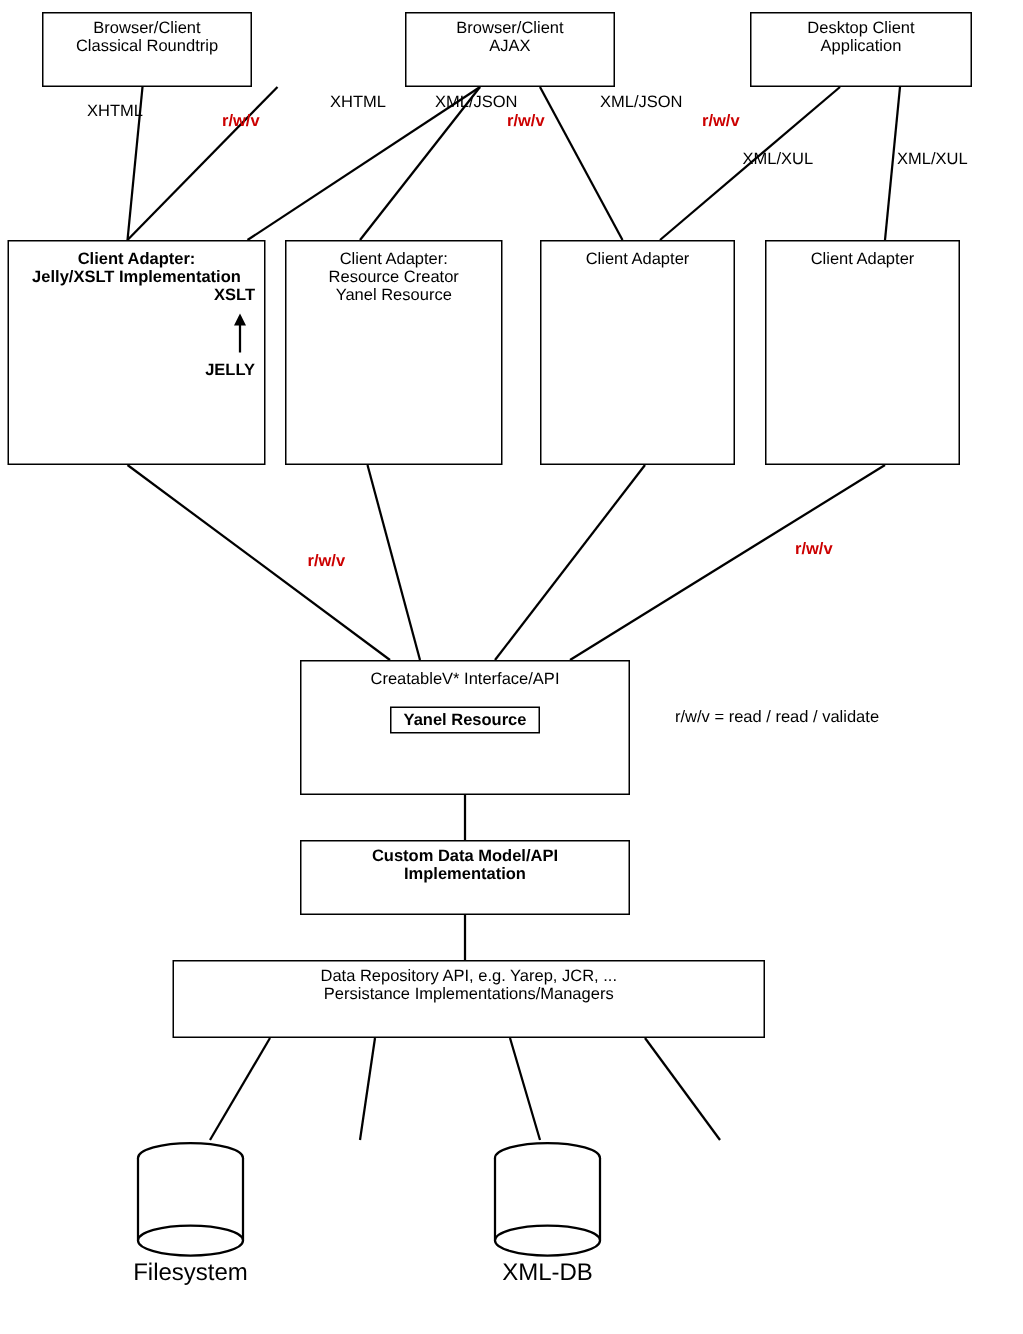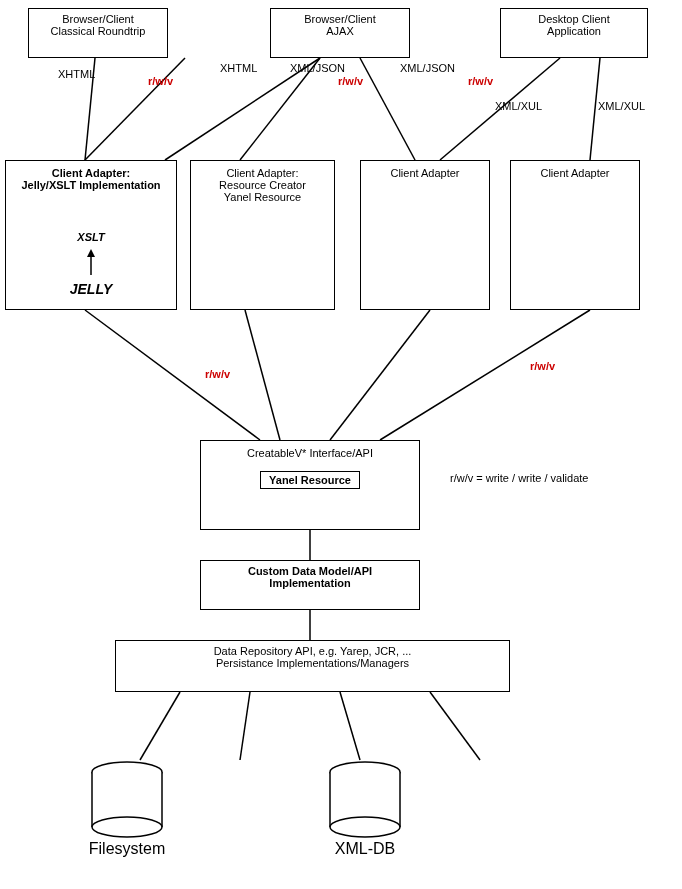--- a/index.html
+++ b/index.html
@@ -143,30 +143,30 @@
   <div class="label" style="left:495px; top:100px;">
     <span>XML/XUL</span>
   </div>
 
   <div class="label" style="left:598px; top:100px;">
     <span>XML/XUL</span>
   </div>
 
   <div class="box box-bold" style="left:5px; top:160px; width:172px; min-height:150px; padding:6px;">
     <span style="font-weight:bold; font-size:11px;">Client Adapter:<br>Jelly/XSLT Implementation</span>
-    <div style="margin-top:40px; display:flex; flex-direction:column; align-items:center;font-style:italic;">
+    <div style="display:flex; flex-direction:column; align-items:flex-end;">
       <span style="font-size:11px;">XSLT</span>
       <div style="display:flex; flex-direction:column; align-items:center; margin:4px 0;">
 
         <svg width="20" height="30">
           <line x1="10" y1="28" x2="10" y2="4" stroke="#000" stroke-width="1.5"></line>
           <polygon points="10,2 6,10 14,10" fill="#000"></polygon>
         </svg>
       </div>
-      <span style="font-size:14px;">JELLY</span>
+      <span style="font-size:11px;">JELLY</span>
     </div>
   </div>
 
   <div class="box" style="left:190px; top:160px; width:145px; min-height:150px; padding:6px;">
     <span>Client Adapter:<br>Resource Creator<br>Yanel Resource</span>
   </div>
 
   <div class="box" style="left:360px; top:160px; width:130px; min-height:150px; padding:6px;">
     <span>Client Adapter</span>
   </div>
@@ -186,21 +186,21 @@
   <div class="box box-bold" style="left:200px; top:440px; width:220px; min-height:90px; padding:6px;">
     <span style="font-weight:normal;">CreatableV* Interface/API</span>
     <div style="margin-top:8px;">
       <div class="inner-box">
         <span>Yanel Resource</span>
       </div>
     </div>
   </div>
 
   <div class="label" style="left:450px; top:472px; font-size:11px;">
-    <span>r/w/v = write / write / validate</span>
+    <span>r/w/v = read / read / validate</span>
   </div>
 
   <div class="box" style="left:200px; top:560px; width:220px; min-height:50px; padding:4px 6px;font-weight:bold;">
     <span>Custom Data Model/API<br>Implementation</span>
   </div>
 
   <div class="box" style="left:115px; top:640px; width:395px; min-height:52px; padding:4px 6px;">
     <span>Data Repository API, e.g. Yarep, JCR, ...<br>Persistance Implementations/Managers</span>
   </div>
 

